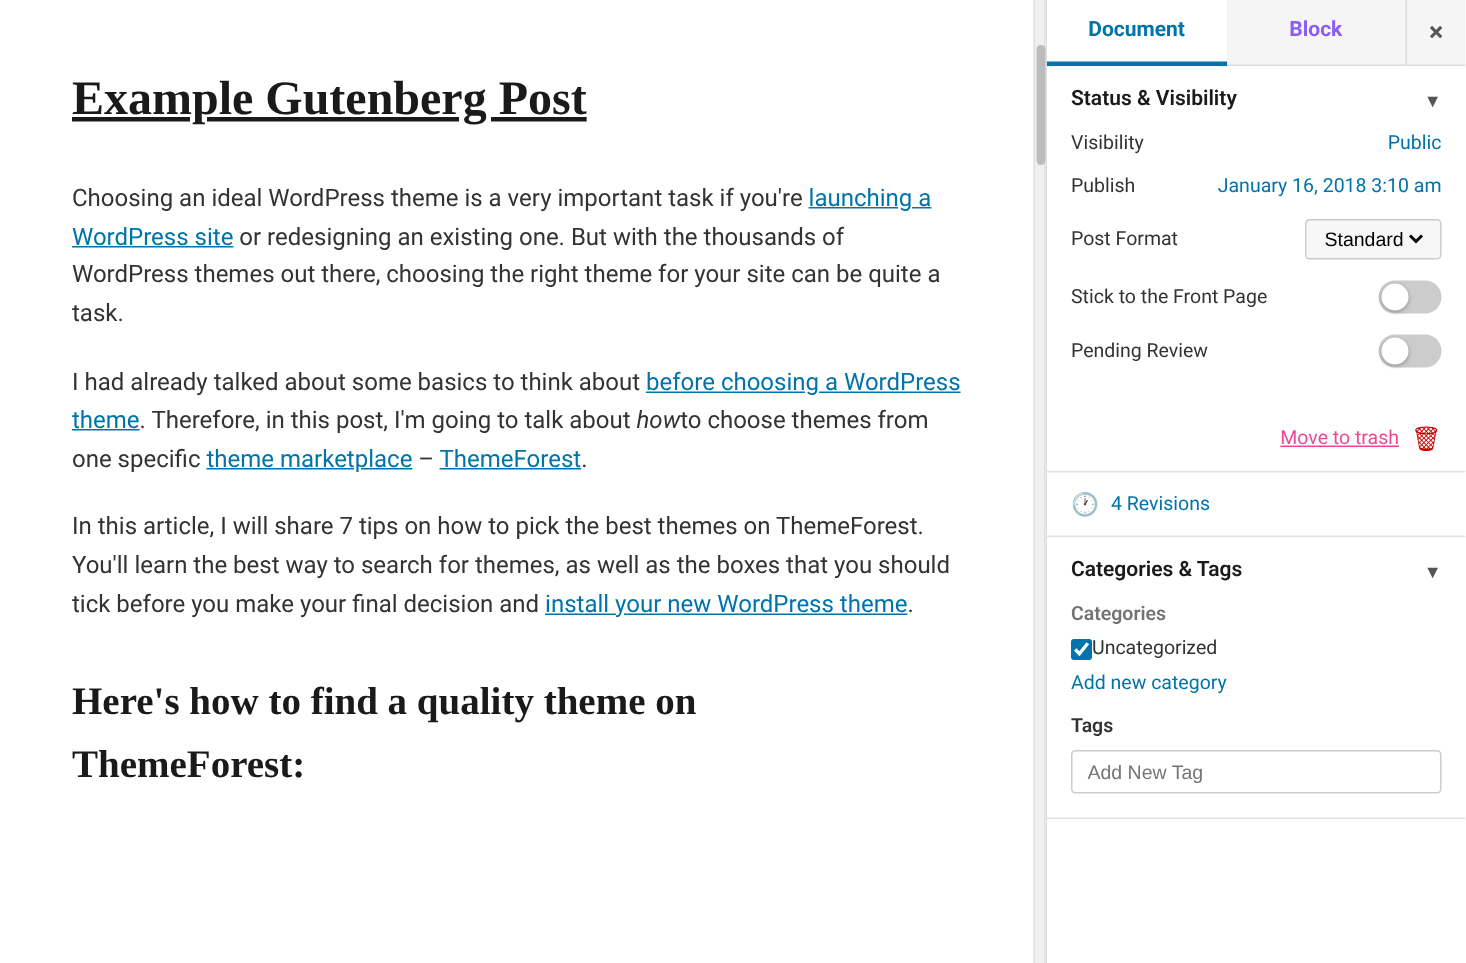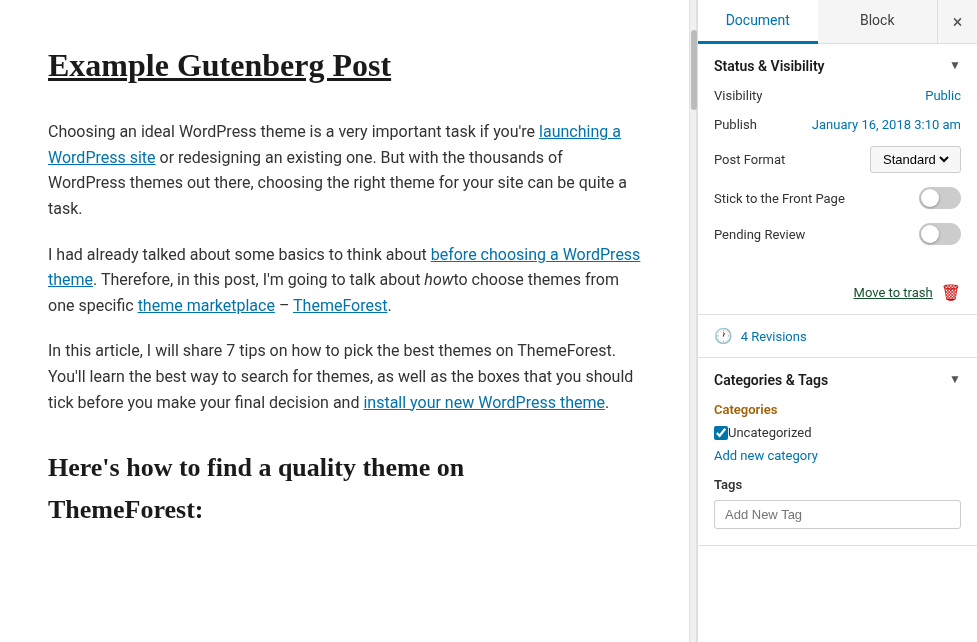--- a/index.html
+++ b/index.html
@@ -87,29 +87,30 @@
 
     
     .sidebar-tabs {
       display: flex;
       align-items: center;
       border-bottom: 1px solid #ddd;
       background: #f5f5f5;
       padding: 0;
       height: 44px;
       flex-shrink: 0;
+      font-weight: bold;
     }
 
     .sidebar-tab {
       flex: 1;
       text-align: center;
       padding: 10px 0;
       font-size: 14px;
       cursor: pointer;
-      color: #404040;
+      color: #8b5cf6;
       border-bottom: 3px solid transparent;
       height: 44px;
       display: flex;
       align-items: center;
       justify-content: center;
     }
 
     .sidebar-tab.active {
       color: #0073aa;
       border-bottom: 3px solid #0073aa;
@@ -129,21 +130,21 @@
     }
 
     
     .sidebar-section {
       border-bottom: 1px solid #e0e0e0;
     }
 
     .sidebar-section-header {
       display: flex;
       justify-content: space-between;
-      align-items: flex-start;
+      align-items: flex-end;
       padding: 14px 16px;
       font-size: 14px;
       font-weight: 600;
       color: #1a1a1a;
       cursor: pointer;
     }
 
     .sidebar-section-header .chevron {
       font-size: 12px;
       color: #555;
@@ -218,21 +219,21 @@
     
     .trash-row {
       display: flex;
       justify-content: flex-end;
       align-items: center;
       gap: 8px;
       padding: 8px 16px 12px 16px;
     }
 
     .trash-link {
-      color: #14532d;
+      color: #ec4899;
       font-size: 13px;
       text-decoration: underline;
       cursor: pointer;
     }
 
     .trash-icon {
       color: #c00;
       font-size: 16px;
     }
 
@@ -259,21 +260,21 @@
     }
 
     
     .cat-tags-content {
       padding: 0 16px 16px 16px;
     }
 
     .cat-tags-label {
       font-size: 13px;
       font-weight: 600;
-      color: #a16207;
+      color: #737373;
       margin-bottom: 8px;
     }
 
     .checkbox-row {
       display: flex;
       align-items: center;
       gap: 0;
       margin-bottom: 8px;
     }
 

